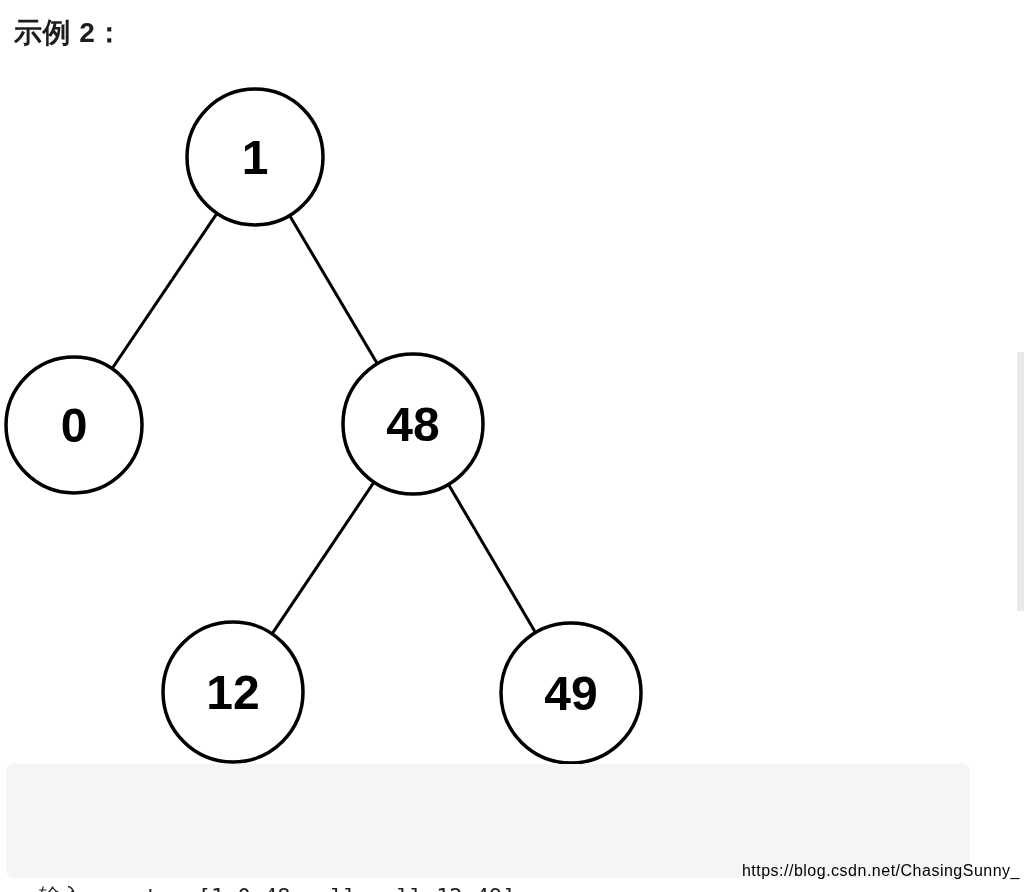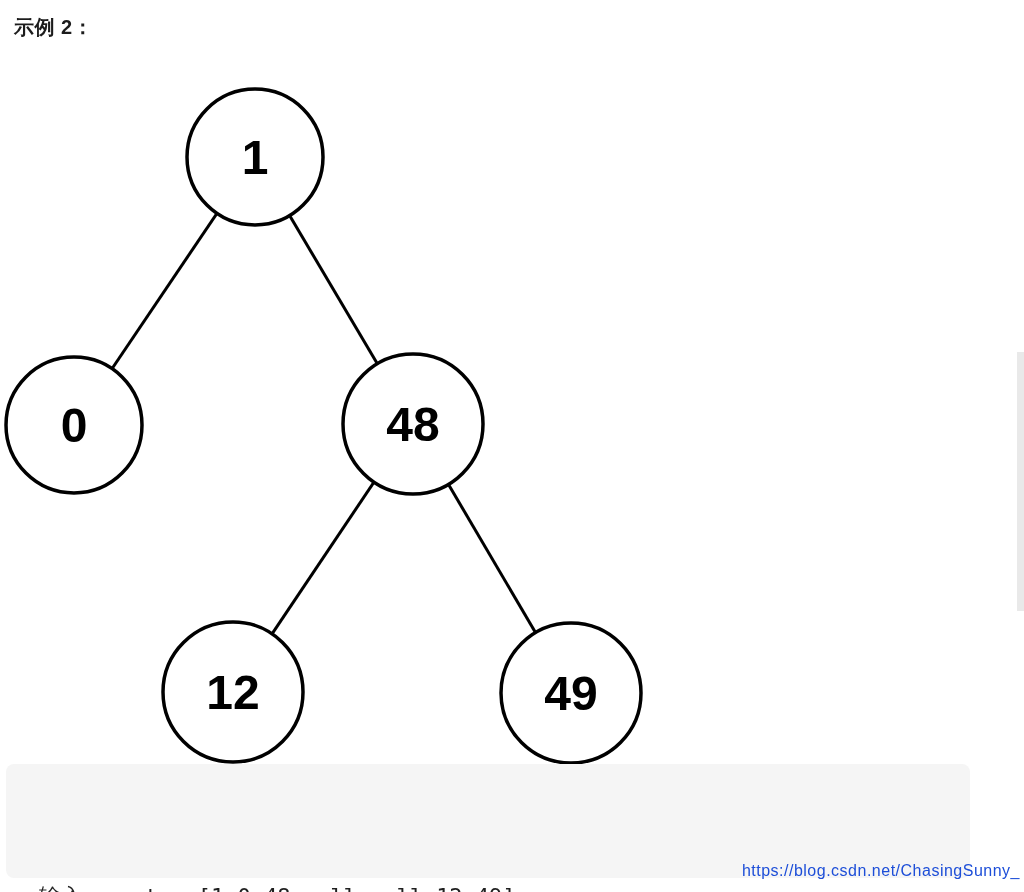--- a/index.html
+++ b/index.html
@@ -14,21 +14,21 @@
     height: 892px;
     background: #ffffff;
     overflow: hidden;
   }
   .section-title {
     position: absolute;
     left: 14px;
     top: 14px;
     margin: 0;
     font-family: "Liberation Sans", sans-serif;
-    font-size: 20px;
+    font-size: 28px;
     font-weight: bold;
     color: #1c1c1c;
     letter-spacing: 0.5px;
   }
   .tree-svg {
     position: absolute;
     left: 0;
     top: 80px;
     width: 660px;
     height: 690px;
@@ -65,21 +65,21 @@
     color: #1f1f1f;
     white-space: pre;
   }
   .code-line { height: 47px; }
   .watermark {
     position: absolute;
     right: 4px;
     top: 862px;
     font-family: "Liberation Sans", sans-serif;
     font-size: 16px;
-    color: #1d4ed8;
+    color: #000000;
     letter-spacing: 0.5px;
     pointer-events: none;
   }
   .scrollbar-thumb {
     position: absolute;
     right: 0;
     top: 352px;
     width: 7px;
     height: 259px;
     background: #e9e9e9;

